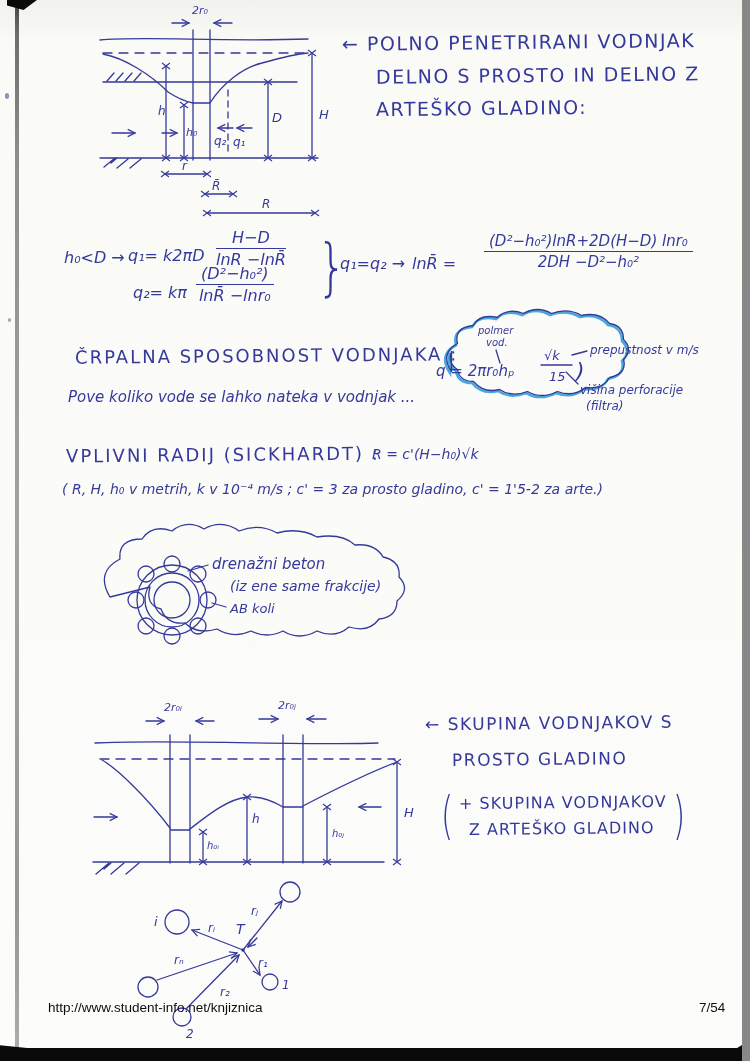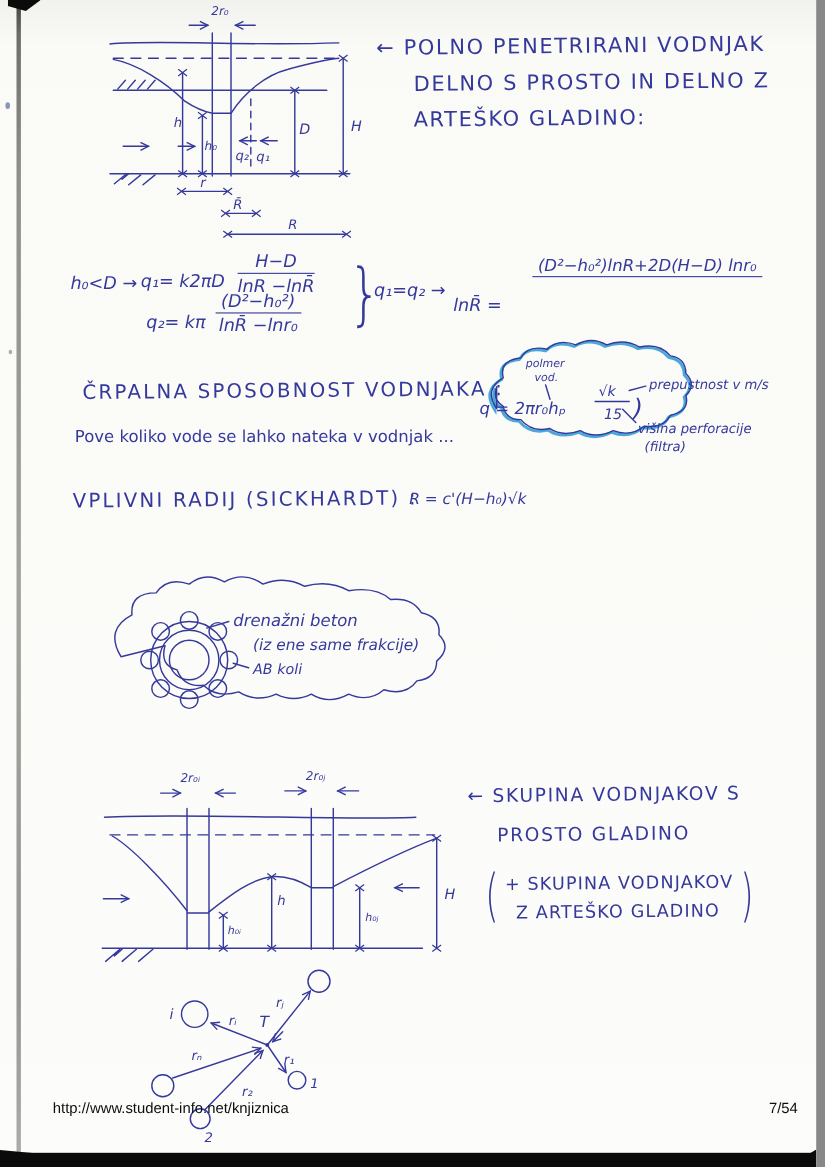--- a/index.html
+++ b/index.html
@@ -18,21 +18,21 @@
   .speck2{position:absolute;left:8px;top:318px;width:3px;height:4px;background:#777;opacity:.6;border-radius:2px;}
   .bottom-bar{position:absolute;left:0;bottom:0;width:100%;height:13px;background:#0a0a0a;}
   .wedge-l{position:absolute;left:0;top:1044px;width:42px;height:9px;background:#0b0b0b;
         clip-path:polygon(0 100%,0 15%,100% 60%,100% 100%);}
   .wedge-r{position:absolute;right:0;top:1045px;width:13px;height:8px;background:#0b0b0b;
         clip-path:polygon(100% 0,100% 100%,0 100%);}
   
   .ink{color:#35399b;}
   .hd{position:absolute;font-size:18px;letter-spacing:2px;white-space:nowrap;transform:rotate(-.5deg);}
   .title-line{position:absolute;font-size:19px;letter-spacing:1.5px;white-space:nowrap;transform:rotate(-.6deg);}
-  .script{position:absolute;white-space:nowrap;}
+  .script{position:absolute;font-style:italic;white-space:nowrap;}
   .math{position:absolute;font-style:italic;font-size:16px;white-space:nowrap;}
   .frac{display:inline-block;text-align:center;vertical-align:middle;}
   .frac .num{display:block;border-bottom:1.6px solid #35399b;padding:0 5px 1px;}
   .frac .den{display:block;padding-top:1px;}
   .brace{position:absolute;font-size:62px;font-weight:200;transform:scaleX(.75);}
   .paren-big{font-size:52px;font-weight:200;line-height:70px;transform:scaleX(.6);}
   svg{position:absolute;overflow:visible;}
   svg text{fill:#35399b;font-family:"DejaVu Sans",sans-serif;font-style:italic;}
   .s{stroke:#35399b;fill:none;stroke-width:1.3;stroke-linecap:round;stroke-linejoin:round;}
   .sd{stroke-dasharray:9 7;}
@@ -119,23 +119,23 @@
   <div class="math" style="left:128px;top:246px">q₁= k2πD</div>
   <div class="math" style="left:216px;top:228px">
     <span class="frac"><span class="num">H−D</span><span class="den">lnR −lnR̄</span></span>
   </div>
   <div class="math" style="left:133px;top:283px">q₂= kπ</div>
   <div class="math" style="left:196px;top:264px">
     <span class="frac"><span class="num">(D²−h₀²)</span><span class="den">lnR̄ −lnr₀</span></span>
   </div>
   <div class="brace ink" style="left:312px;top:230px">}</div>
   <div class="math" style="left:340px;top:254px">q₁=q₂ →</div>
-  <div class="math" style="left:412px;top:268px">lnR̄ =</div>
+  <div class="math" style="left:412px;top:254px">lnR̄ =</div>
   <div class="math" style="left:484px;top:232px;font-size:15px">
-    <span class="frac"><span class="num">(D²−h₀²)lnR+2D(H−D) lnr₀</span></span>
+    <span class="frac"><span class="num">(D²−h₀²)lnR+2D(H−D) lnr₀</span><span class="den">2DH −D²−h₀²</span></span>
   </div>
 
   <div class="hd ink" style="left:75px;top:345px">ČRPALNA SPOSOBNOST VODNJAKA :</div>
   <div class="script ink" style="left:68px;top:388px;font-size:15px">Pove koliko vode se lahko nateka v vodnjak ...</div>
 
   <svg style="left:420px;top:308px" width="330" height="125" viewBox="0 0 330 125">
     <g>
       <path class="cloud-cy" d="M30,65 q-12,-18 6,-28 q-4,-16 16,-18 q6,-12 24,-8 q10,-10 26,-4 q14,-8 28,0 q16,-6 30,2 q18,-4 28,8 q14,2 14,16 q10,10 0,20 q4,14 -14,18 q-6,12 -24,10 q-12,10 -28,4 q-16,8 -30,0 q-16,6 -28,-2 q-16,4 -26,-8 q-14,0 -16,-12 q-10,-6 -6,-18 z"></path>
       <path class="s" d="M30,65 q-12,-18 6,-28 q-4,-16 16,-18 q6,-12 24,-8 q10,-10 26,-4 q14,-8 28,0 q16,-6 30,2 q18,-4 28,8 q14,2 14,16 q10,10 0,20 q4,14 -14,18 q-6,12 -24,10 q-12,10 -28,4 q-16,8 -30,0 q-16,6 -28,-2 q-16,4 -26,-8 q-14,0 -16,-12 q-10,-6 -6,-18 z" transform="translate(1.5,-1.5)" stroke-width="1"></path>
     </g>
@@ -149,20 +149,21 @@
     <text x="156" y="70" font-size="22">)</text>
     <path class="s" d="M152,47 L167,43" stroke-width="1"></path>
     <text x="170" y="46" font-size="12">prepustnost v m/s</text>
     <path class="s" d="M146,64 L158,76" stroke-width="1"></path>
     <text x="160" y="86" font-size="12">višina perforacije</text>
     <text x="166" y="102" font-size="12">(filtra)</text>
   </svg>
 
   <div class="hd ink" style="left:66px;top:444px;font-size:18px">VPLIVNI RADIJ (SICKHARDT) :</div>
   <div class="math" style="left:372px;top:446px;font-size:14px">R = c'(H−h₀)√k</div>
+  <div class="script ink" style="left:62px;top:481px;font-size:14px">( R, H, h₀ v metrih,  k  v  10⁻⁴ m/s ;  c' = 3 za prosto gladino,  c' = 1'5-2 za arte.)</div>
 
   <svg style="left:80px;top:527px" width="360" height="140" viewBox="0 0 360 140">
     <g>
       <path class="s" d="M30,70 q-15,-25 10,-38 q-2,-20 22,-20 q10,-15 30,-8 q15,-12 32,-2 q18,-10 35,2 q20,-8 38,2 q22,-6 40,4 q25,-4 38,8 q20,-2 28,12 q18,4 16,20 q12,12 -2,24 q0,16 -18,18 q-10,14 -30,8 q-14,12 -32,4 q-18,10 -34,0 q-16,8 -32,0 q-18,8 -34,-2 q-20,6 -32,-6 q-18,2 -24,-14 q-16,-4 -11,-22 z"></path>
     </g>
     <g>
       <circle class="s" cx="92" cy="73" r="35"></circle>
       <circle class="s" cx="92" cy="73" r="27"></circle>
       <circle class="s" cx="92" cy="73" r="18"></circle>
       <circle class="s" cx="92" cy="37" r="8"></circle>

